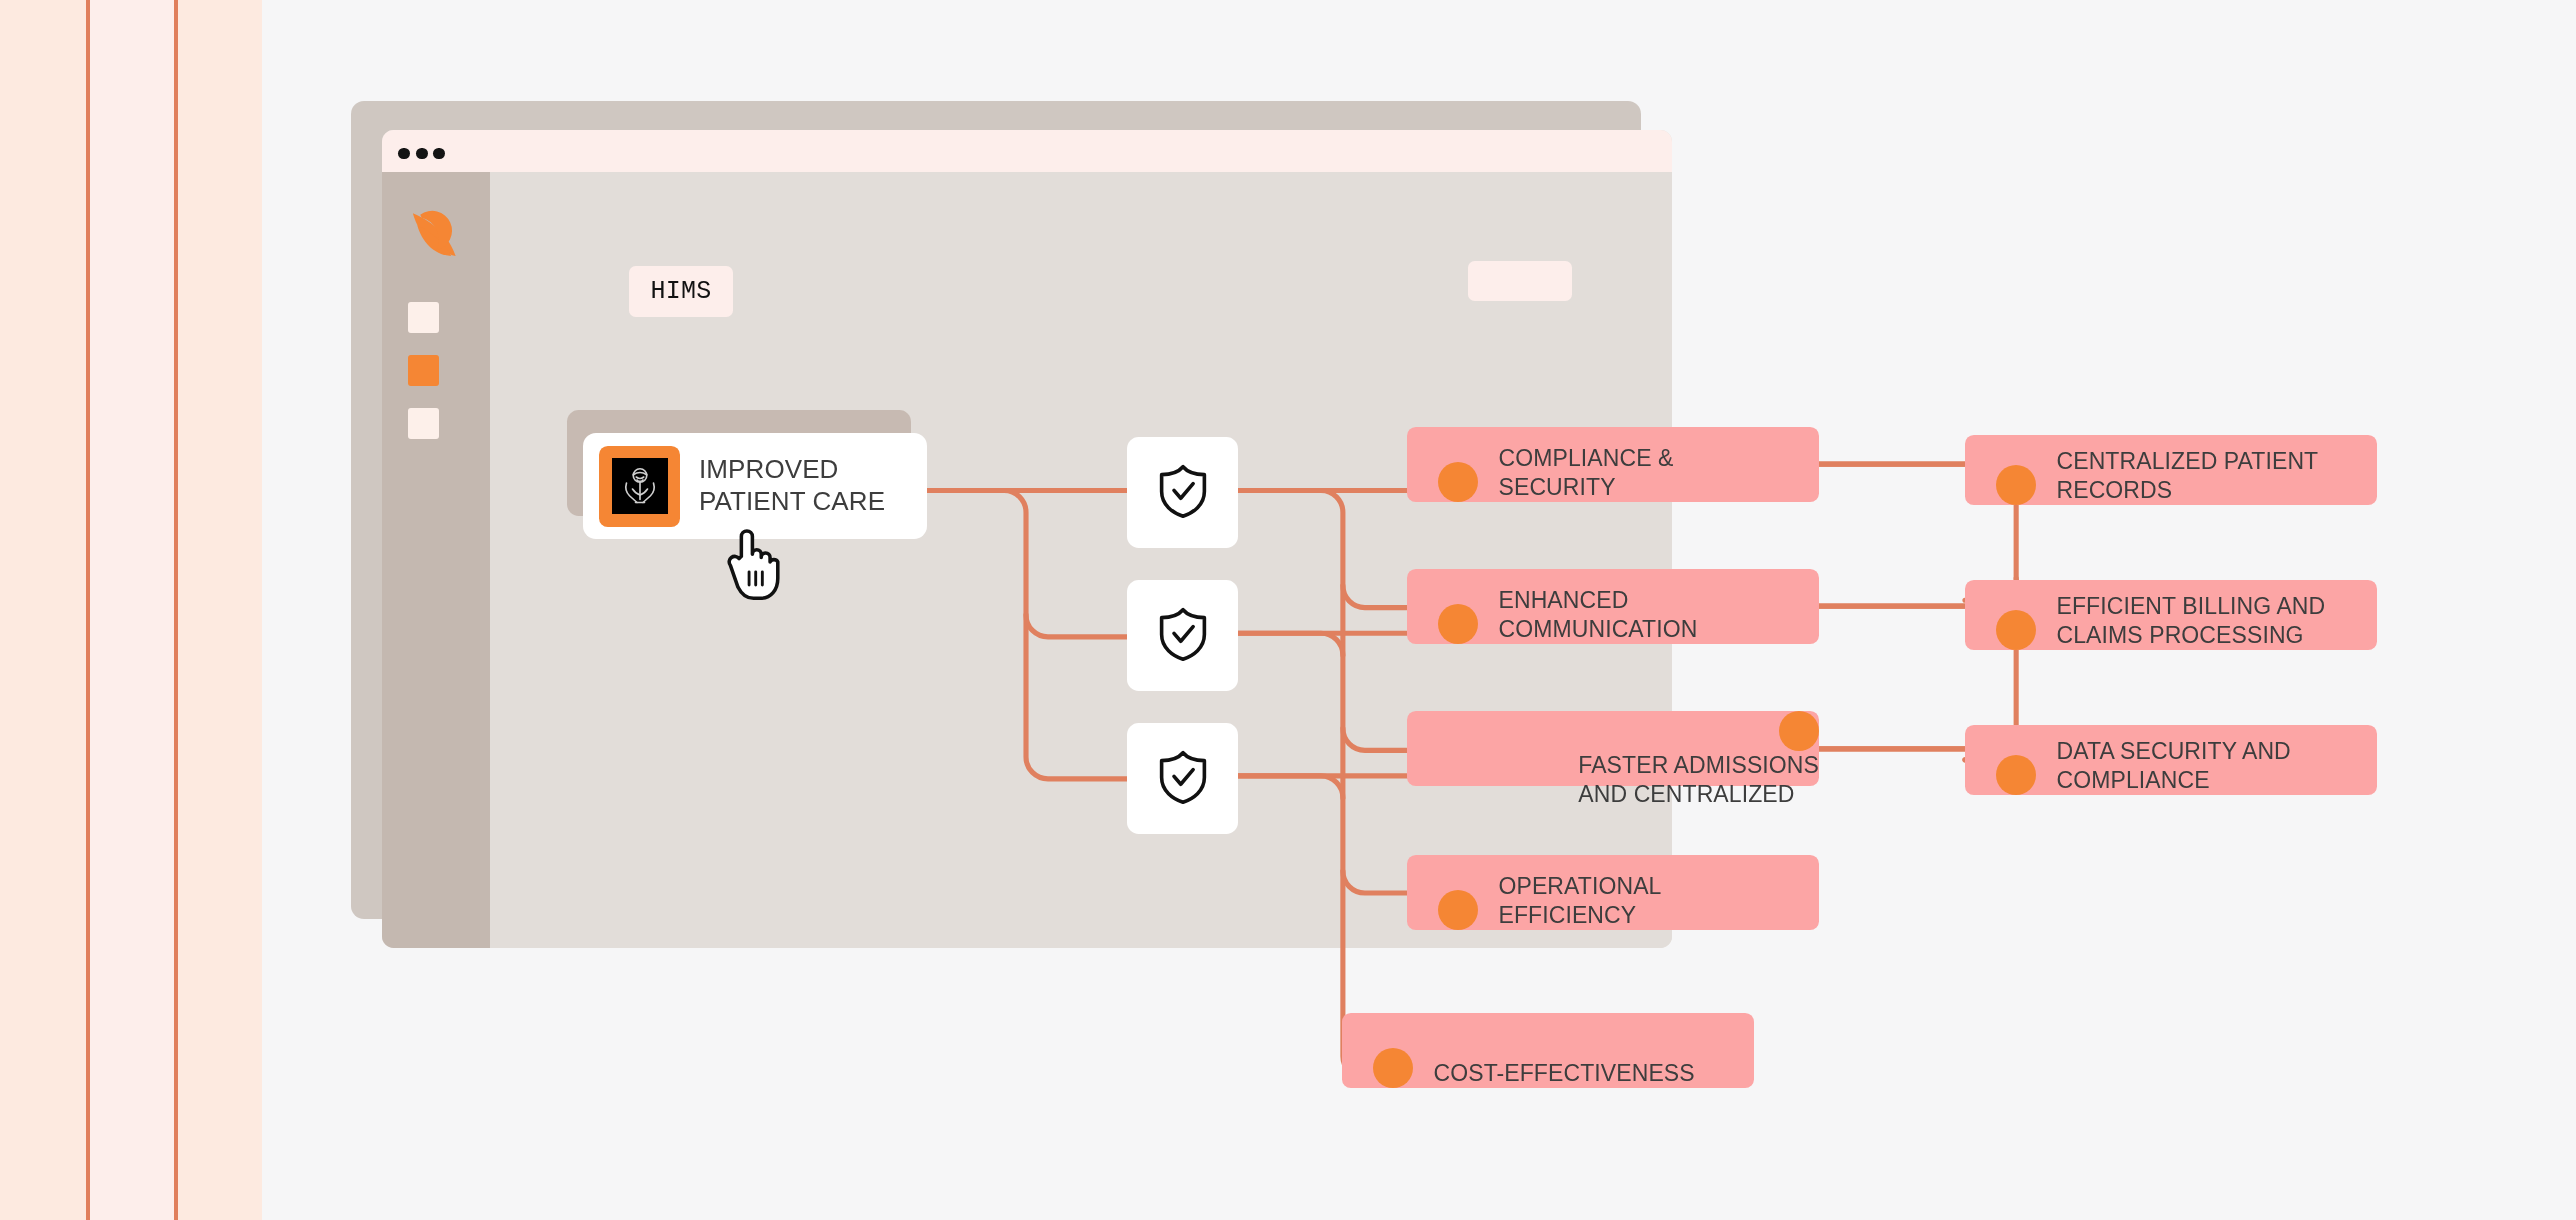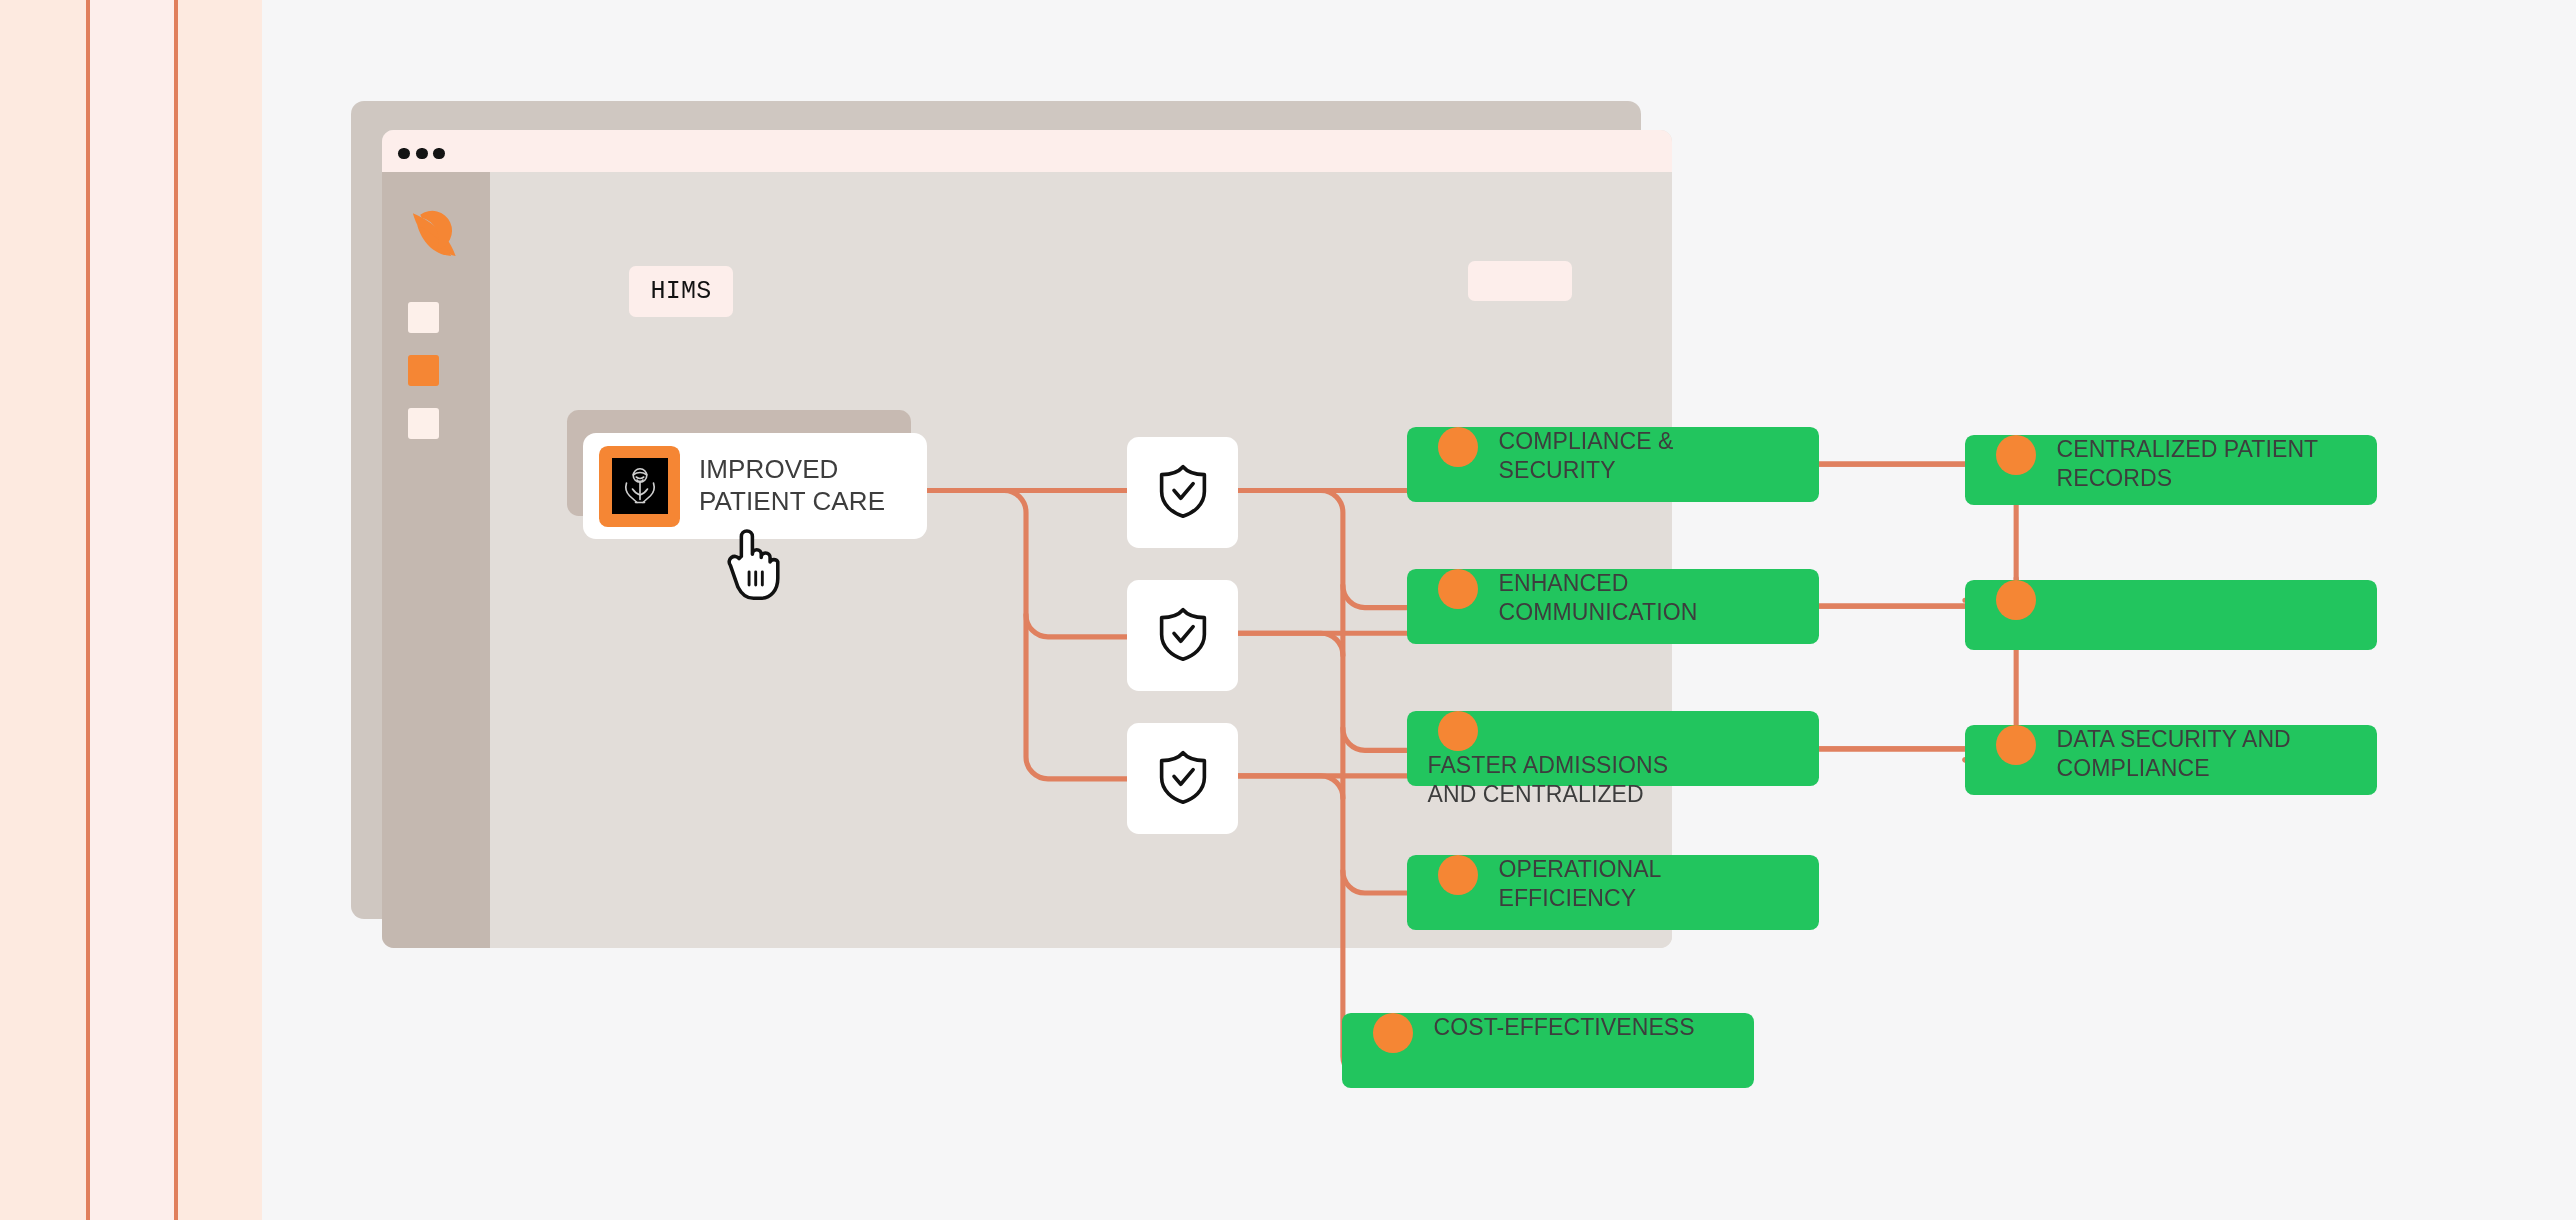--- a/index.html
+++ b/index.html
@@ -82,21 +82,21 @@
   .shield-node{
     position:absolute;width:111px;height:111px;background:#fff;border-radius:11.7px;
     display:flex;align-items:center;justify-content:center;
   }
   #shield-node-1{left:1127px;top:437px;}
   #shield-node-2{left:1127px;top:580px;}
   #shield-node-3{left:1127px;top:723px;}
 
   
   .pill{
-    position:absolute;background:#22c55e;border-radius:8.8px;display:flex;align-items:flex-start;
+    position:absolute;background:#fca5a5;border-radius:8.8px;display:flex;align-items:flex-end;
   }
   .pill-dot{
     margin-left:31px;width:40px;height:40px;border-radius:50%;background:#f58634;flex:none;
   }
   .pill-label{
     margin-left:20.5px;font-size:23px;line-height:1.26;color:#3d3d3d;letter-spacing:0.1px;
   }
   #pill-mid-1{left:1407px;top:427px;width:412px;height:75px;}
   #pill-mid-2{left:1407px;top:569px;width:412px;height:75px;}
   #pill-mid-3{left:1407px;top:711px;width:412px;height:75px;flex-direction:column;}
@@ -270,20 +270,24 @@
 
 <div class="pill" id="pill-right-1">
   <span class="pill-dot"></span>
   <span class="pill-label">
     <span>CENTRALIZED PATIENT</span><br>
     <span>RECORDS</span>
   </span>
 </div>
 <div class="pill" id="pill-right-2">
   <span class="pill-dot"></span>
+  <span class="pill-label">
+    <span>EFFICIENT BILLING AND</span><br>
+    <span>CLAIMS PROCESSING</span>
+  </span>
 </div>
 <div class="pill" id="pill-right-3">
   <span class="pill-dot"></span>
   <span class="pill-label">
     <span>DATA SECURITY AND</span><br>
     <span>COMPLIANCE</span>
   </span>
 </div>
 
 

